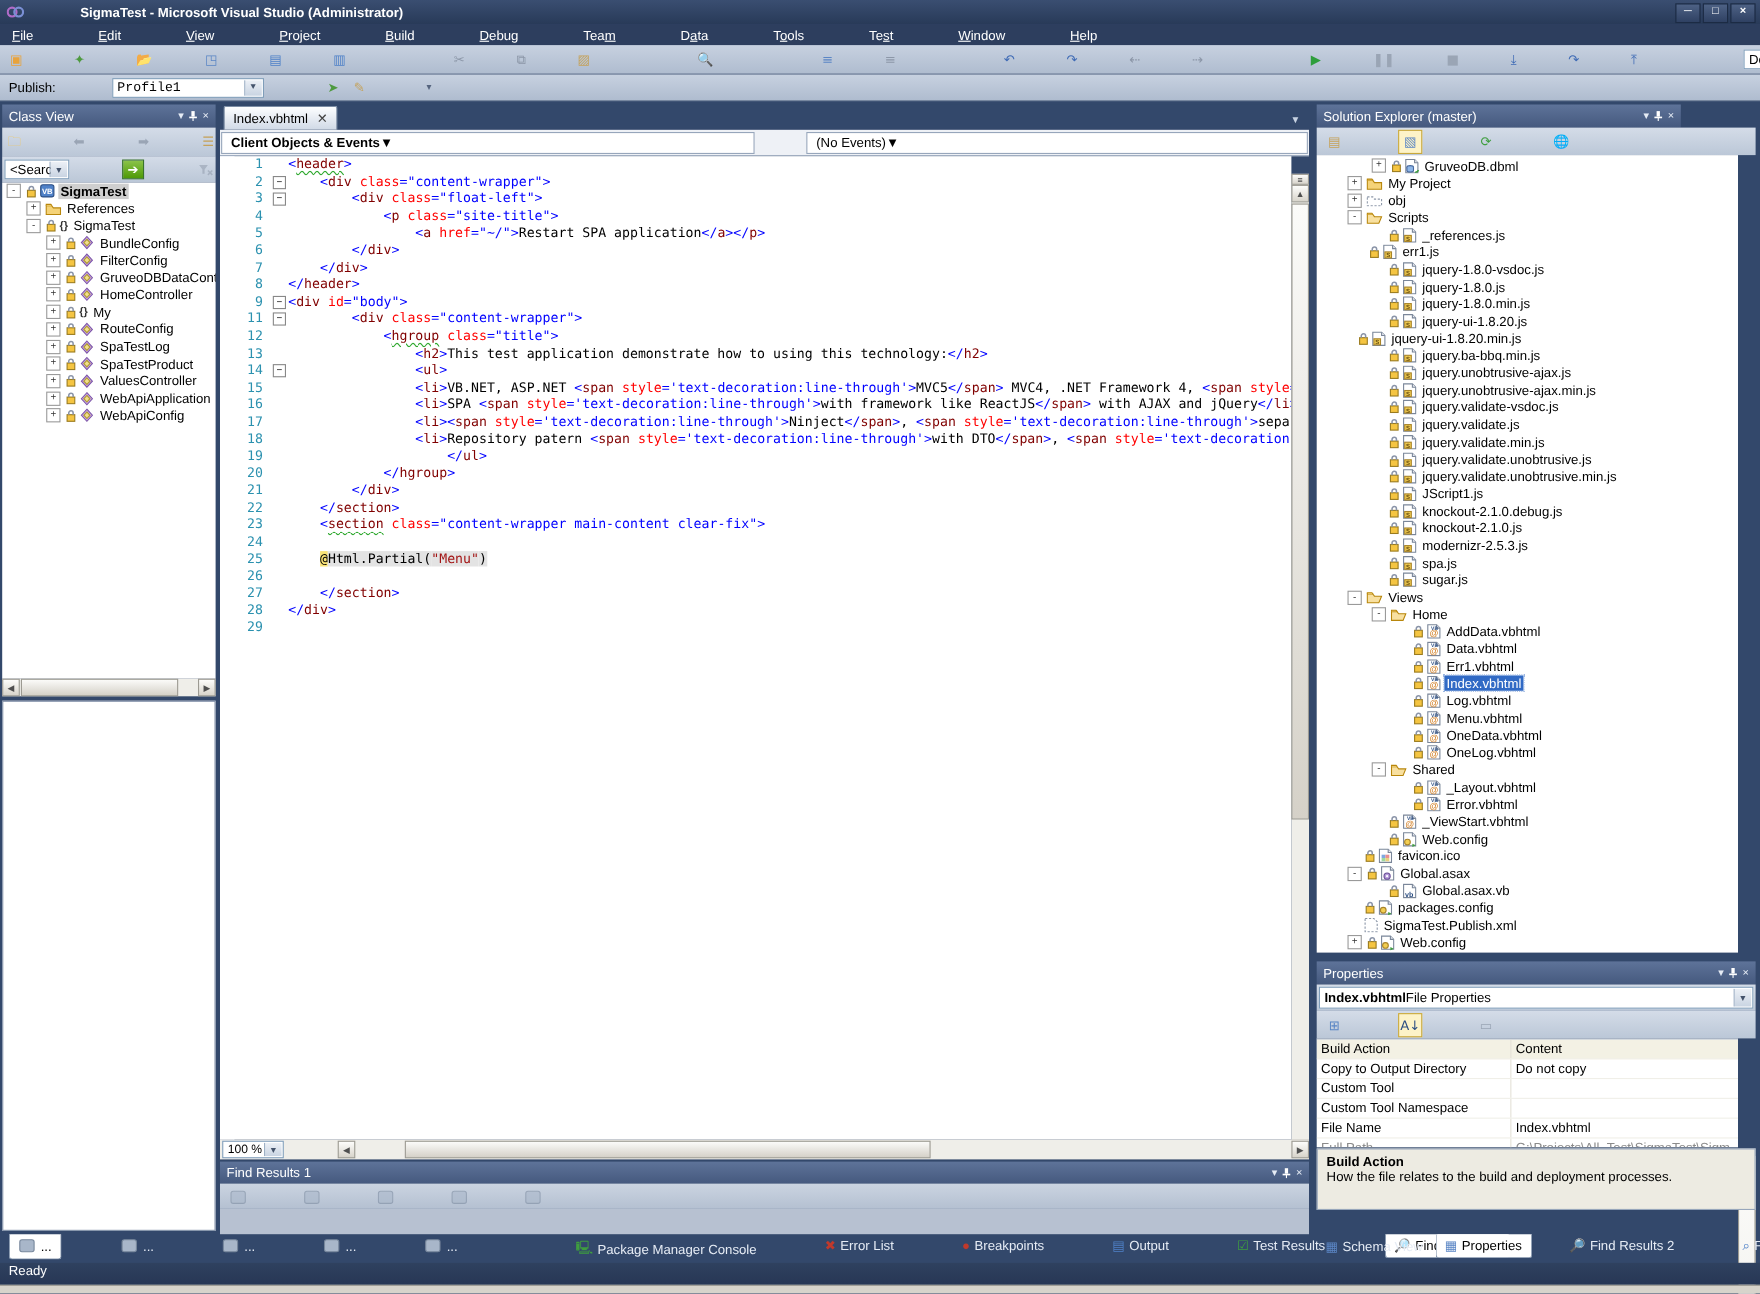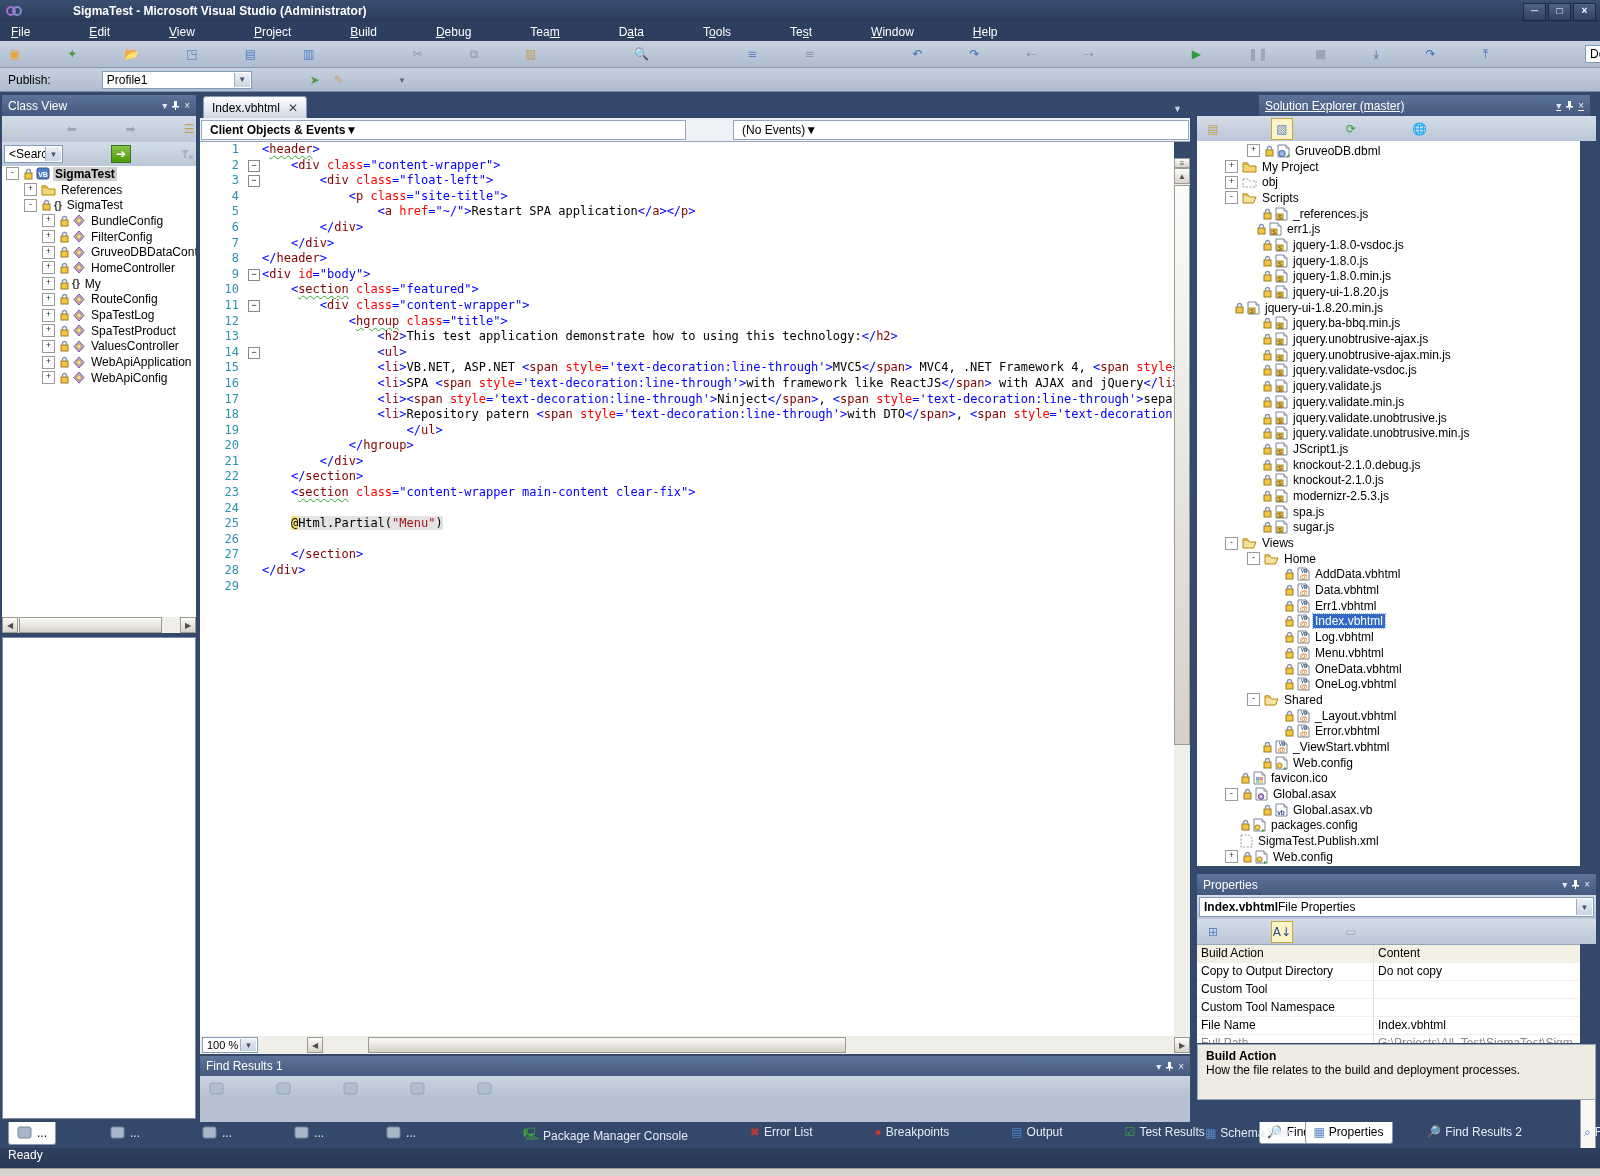--- a/index.html
+++ b/index.html
@@ -74,21 +74,21 @@
   .c-rc{background:#E3E3E3;color:#000;}
   .c-rs{background:#E3E3E3;color:#A31515;}
   #editor-vscroll{left:1174px;top:142px;width:16px;height:894px;}
   #editor-hscroll-row{left:200px;top:1036px;width:990px;height:18px;background:#EFEEE9;display:flex;align-items:center;}
   
   #fr-title{left:200px;top:1056px;width:990px;height:20px;}
   #fr-toolbar{left:200px;top:1076px;width:990px;height:23px;background:linear-gradient(#CBD4E1,#B4C0D1);display:flex;align-items:center;padding-left:6px;box-sizing:border-box;}
   #fr-content{left:200px;top:1099px;width:990px;height:23px;background:#B7C1D1;}
   .gray-ico{width:16px;height:14px;margin:0 3px;opacity:.55;}
   
-  #se-title{left:1259px;top:95px;width:331px;text-decoration:underline;}
+  #se-title{left:1197px;top:95px;width:331px;}
   #se-toolbar{left:1197px;top:116px;width:399px;height:25px;}
   #se-tree{left:1197px;top:141px;width:383px;height:725px;background:#fff;overflow:hidden;padding-top:2px;box-sizing:border-box;}
   #se-vscroll{left:1580px;top:141px;width:16px;height:725px;}
   
   #prop-title{left:1197px;top:874px;width:399px;}
   #prop-combo-row{left:1197px;top:895px;width:399px;height:24px;background:linear-gradient(#D4DCE8,#BBC7D7);display:flex;align-items:center;padding:0 2px;box-sizing:border-box;}
   #prop-toolbar{left:1197px;top:919px;width:399px;height:25px;}
   #prop-grid{left:1197px;top:944px;width:383px;height:98px;background:#fff;overflow:hidden;border-top:1px solid #97A6BB;}
   .prow{height:17px;display:flex;border-bottom:1px solid #F0EFE8;}
   .pk{flex:0 0 168px;padding:1px 4px;border-right:1px solid #E4E2D8;white-space:nowrap;overflow:hidden;}
@@ -240,21 +240,21 @@
       <span style="color:#C0392B;font-size:12px;line-height:12px;font-family:'DejaVu Sans',sans-serif;">✖</span>
     </span>
     <span class="tbtn">
       <span style="color:#C0392B;font-size:12px;line-height:12px;font-family:'DejaVu Sans',sans-serif;">⚑</span>
     </span>
     <span style="color: rgb(85, 100, 126); font-size: 9px; margin-left: 4px;">▾</span>
   </div>
 
 <div class="abs" id="toolbar2">
   <span style="margin-right:6px;">Publish:</span>
-  <span class="combo" style="width:150px;">
+  <span class="combo" style="width:138px;font-family:Liberation Mono, monospace;">
     <span>Profile1</span>
     <span class="caret">▼</span>
   </span>
   <span id="publish-icons" style="display:flex;margin-left:6px;">
       <span class="tbtn">
         <span style="color:#4E9A3F;font-size:12px;line-height:12px;font-family:'DejaVu Sans',sans-serif;">➤</span>
       </span>
       <span class="tbtn">
         <span style="color:#C5A25A;font-size:12px;line-height:12px;font-family:'DejaVu Sans',sans-serif;">✎</span>
       </span>
@@ -545,21 +545,20 @@
 <div class="abs" id="editor">
     <div class="cline"><span class="cnum">1</span><span class="cfold"></span><span class="ctext"><span class="c-d">&lt;</span><span class="c-eu">header</span><span class="c-d">&gt;</span></span></div>
     <div class="cline"><span class="cnum">2</span><span class="cfold"><span class="box">−</span></span><span class="ctext"><span class="c-x">    </span><span class="c-d">&lt;</span><span class="c-e">div</span><span class="c-x"> </span><span class="c-a">class</span><span class="c-v">="content-wrapper"</span><span class="c-d">&gt;</span></span></div>
     <div class="cline"><span class="cnum">3</span><span class="cfold"><span class="box">−</span></span><span class="ctext"><span class="c-x">        </span><span class="c-d">&lt;</span><span class="c-e">div</span><span class="c-x"> </span><span class="c-a">class</span><span class="c-v">="float-left"</span><span class="c-d">&gt;</span></span></div>
     <div class="cline"><span class="cnum">4</span><span class="cfold"></span><span class="ctext"><span class="c-x">            </span><span class="c-d">&lt;</span><span class="c-e">p</span><span class="c-x"> </span><span class="c-a">class</span><span class="c-v">="site-title"</span><span class="c-d">&gt;</span></span></div>
     <div class="cline"><span class="cnum">5</span><span class="cfold"></span><span class="ctext"><span class="c-x">                </span><span class="c-d">&lt;</span><span class="c-e">a</span><span class="c-x"> </span><span class="c-a">href</span><span class="c-v">="~/"</span><span class="c-d">&gt;</span><span class="c-x">Restart SPA application</span><span class="c-d">&lt;/</span><span class="c-e">a</span><span class="c-d">&gt;&lt;/</span><span class="c-e">p</span><span class="c-d">&gt;</span></span></div>
     <div class="cline"><span class="cnum">6</span><span class="cfold"></span><span class="ctext"><span class="c-x">        </span><span class="c-d">&lt;/</span><span class="c-e">div</span><span class="c-d">&gt;</span></span></div>
     <div class="cline"><span class="cnum">7</span><span class="cfold"></span><span class="ctext"><span class="c-x">    </span><span class="c-d">&lt;/</span><span class="c-e">div</span><span class="c-d">&gt;</span></span></div>
     <div class="cline"><span class="cnum">8</span><span class="cfold"></span><span class="ctext"><span class="c-d">&lt;/</span><span class="c-e">header</span><span class="c-d">&gt;</span></span></div>
     <div class="cline"><span class="cnum">9</span><span class="cfold"><span class="box">−</span></span><span class="ctext"><span class="c-d">&lt;</span><span class="c-e">div</span><span class="c-x"> </span><span class="c-a">id</span><span class="c-v">="body"</span><span class="c-d">&gt;</span></span></div>
-    <div class="cline"><span class="cnum">10</span><span class="cfold"></span><span class="ctext"><span class="c-x">    </span><span class="c-d">&lt;</span><span class="c-eu">section</span><span class="c-x"> </span><span class="c-a">class</span><span class="c-v">="featured"</span><span class="c-d">&gt;</span></span></div>
     <div class="cline"><span class="cnum">11</span><span class="cfold"><span class="box">−</span></span><span class="ctext"><span class="c-x">        </span><span class="c-d">&lt;</span><span class="c-e">div</span><span class="c-x"> </span><span class="c-a">class</span><span class="c-v">="content-wrapper"</span><span class="c-d">&gt;</span></span></div>
     <div class="cline"><span class="cnum">12</span><span class="cfold"></span><span class="ctext"><span class="c-x">            </span><span class="c-d">&lt;</span><span class="c-eu">hgroup</span><span class="c-x"> </span><span class="c-a">class</span><span class="c-v">="title"</span><span class="c-d">&gt;</span></span></div>
     <div class="cline"><span class="cnum">13</span><span class="cfold"></span><span class="ctext"><span class="c-x">                </span><span class="c-d">&lt;</span><span class="c-e">h2</span><span class="c-d">&gt;</span><span class="c-x">This test application demonstrate how to using this technology:</span><span class="c-d">&lt;/</span><span class="c-e">h2</span><span class="c-d">&gt;</span></span></div>
     <div class="cline"><span class="cnum">14</span><span class="cfold"><span class="box">−</span></span><span class="ctext"><span class="c-x">                </span><span class="c-d">&lt;</span><span class="c-e">ul</span><span class="c-d">&gt;</span></span></div>
     <div class="cline"><span class="cnum">15</span><span class="cfold"></span><span class="ctext"><span class="c-x">                </span><span class="c-d">&lt;</span><span class="c-e">li</span><span class="c-d">&gt;</span><span class="c-x">VB.NET, ASP.NET </span><span class="c-d">&lt;</span><span class="c-e">span</span><span class="c-x"> </span><span class="c-a">style</span><span class="c-v">='text-decoration:line-through'</span><span class="c-d">&gt;</span><span class="c-x">MVC5</span><span class="c-d">&lt;/</span><span class="c-e">span</span><span class="c-d">&gt;</span><span class="c-x"> MVC4, .NET Framework 4, </span><span class="c-d">&lt;</span><span class="c-e">span</span><span class="c-x"> </span><span class="c-a">style</span><span class="c-v">='te</span></span></div>
     <div class="cline"><span class="cnum">16</span><span class="cfold"></span><span class="ctext"><span class="c-x">                </span><span class="c-d">&lt;</span><span class="c-e">li</span><span class="c-d">&gt;</span><span class="c-x">SPA </span><span class="c-d">&lt;</span><span class="c-e">span</span><span class="c-x"> </span><span class="c-a">style</span><span class="c-v">='text-decoration:line-through'</span><span class="c-d">&gt;</span><span class="c-x">with framework like ReactJS</span><span class="c-d">&lt;/</span><span class="c-e">span</span><span class="c-d">&gt;</span><span class="c-x"> with AJAX and jQuery</span><span class="c-d">&lt;/</span><span class="c-e">li</span><span class="c-d">&gt;</span></span></div>
     <div class="cline"><span class="cnum">17</span><span class="cfold"></span><span class="ctext"><span class="c-x">                </span><span class="c-d">&lt;</span><span class="c-e">li</span><span class="c-d">&gt;&lt;</span><span class="c-e">span</span><span class="c-x"> </span><span class="c-a">style</span><span class="c-v">='text-decoration:line-through'</span><span class="c-d">&gt;</span><span class="c-x">Ninject</span><span class="c-d">&lt;/</span><span class="c-e">span</span><span class="c-d">&gt;</span><span class="c-x">, </span><span class="c-d">&lt;</span><span class="c-e">span</span><span class="c-x"> </span><span class="c-a">style</span><span class="c-v">='text-decoration:line-through'</span><span class="c-d">&gt;</span><span class="c-x">separate</span></span></div>
     <div class="cline"><span class="cnum">18</span><span class="cfold"></span><span class="ctext"><span class="c-x">                </span><span class="c-d">&lt;</span><span class="c-e">li</span><span class="c-d">&gt;</span><span class="c-x">Repository patern </span><span class="c-d">&lt;</span><span class="c-e">span</span><span class="c-x"> </span><span class="c-a">style</span><span class="c-v">='text-decoration:line-through'</span><span class="c-d">&gt;</span><span class="c-x">with DTO</span><span class="c-d">&lt;/</span><span class="c-e">span</span><span class="c-d">&gt;</span><span class="c-x">, </span><span class="c-d">&lt;</span><span class="c-e">span</span><span class="c-x"> </span><span class="c-a">style</span><span class="c-v">='text-decoration:lin</span></span></div>
     <div class="cline"><span class="cnum">19</span><span class="cfold"></span><span class="ctext"><span class="c-x">                    </span><span class="c-d">&lt;/</span><span class="c-e">ul</span><span class="c-d">&gt;</span></span></div>
     <div class="cline"><span class="cnum">20</span><span class="cfold"></span><span class="ctext"><span class="c-x">            </span><span class="c-d">&lt;/</span><span class="c-e">hgroup</span><span class="c-d">&gt;</span></span></div>
@@ -721,21 +720,21 @@
       <span class="ticon">
         <svg width="13" height="14" viewBox="0 0 13 14">
           <path d="M1 1 H9 L12 4 V13 H1 Z" fill="#fff" stroke="#7A8699"></path>
           <path d="M9 1 L9 4 L12 4" fill="#E8EAF0" stroke="#7A8699"></path>
           <rect x="2" y="7" width="6" height="5.5" fill="#F2CE53" stroke="#A8842A"></rect>
           <text x="5" y="12" font-size="5.5" text-anchor="middle" fill="#6B4F10" font-family="sans-serif" font-weight="bold">S</text>
         </svg>
       </span>
       <span class="tlabel">_references.js</span>
     </div>
-    <div class="trow" style="padding-left: 44px;">
+    <div class="trow" style="padding-left: 32px;">
       <span class="texp none"></span>
       <span class="ticon">
         <svg width="10" height="12" viewBox="0 0 10 12">
           <rect x="2" y="5" width="7" height="6" fill="#F5C542" stroke="#9A7B1E"></rect>
           <path d="M3.5 5 V3.5 a2 2 0 0 1 4 0 V5" fill="none" stroke="#8A94A8" stroke-width="1.4"></path>
         </svg>
       </span>
       <span class="ticon">
         <svg width="13" height="14" viewBox="0 0 13 14">
           <path d="M1 1 H9 L12 4 V13 H1 Z" fill="#fff" stroke="#7A8699"></path>

